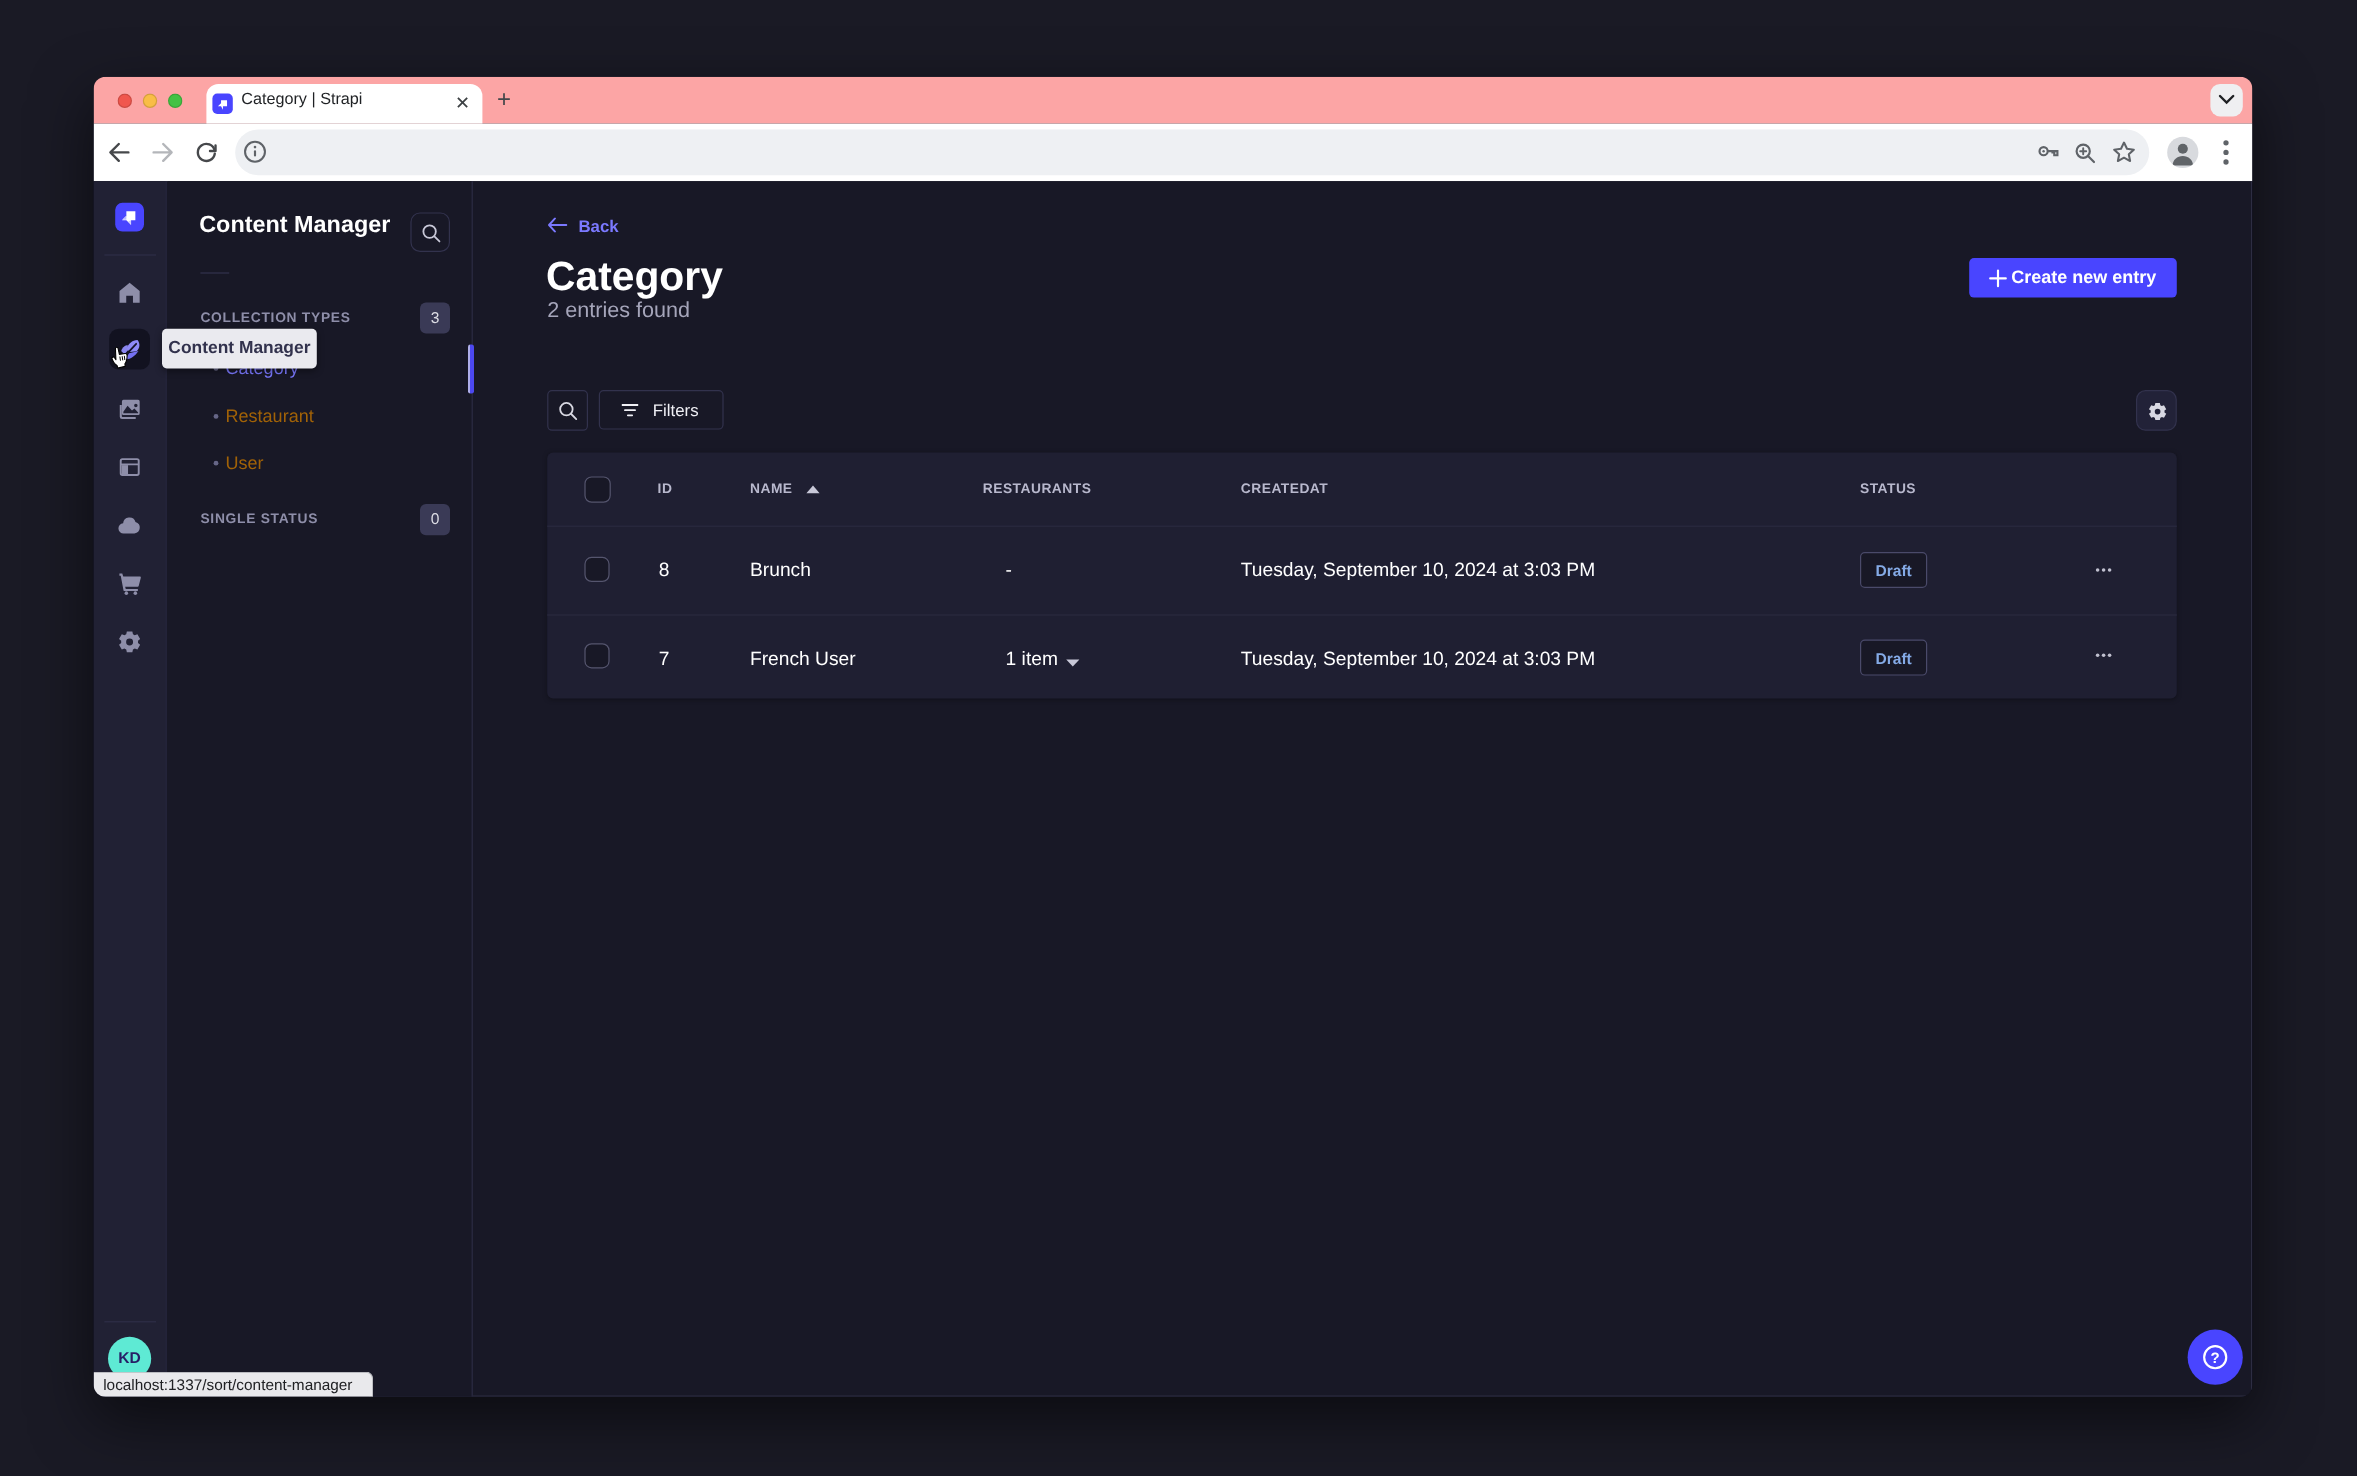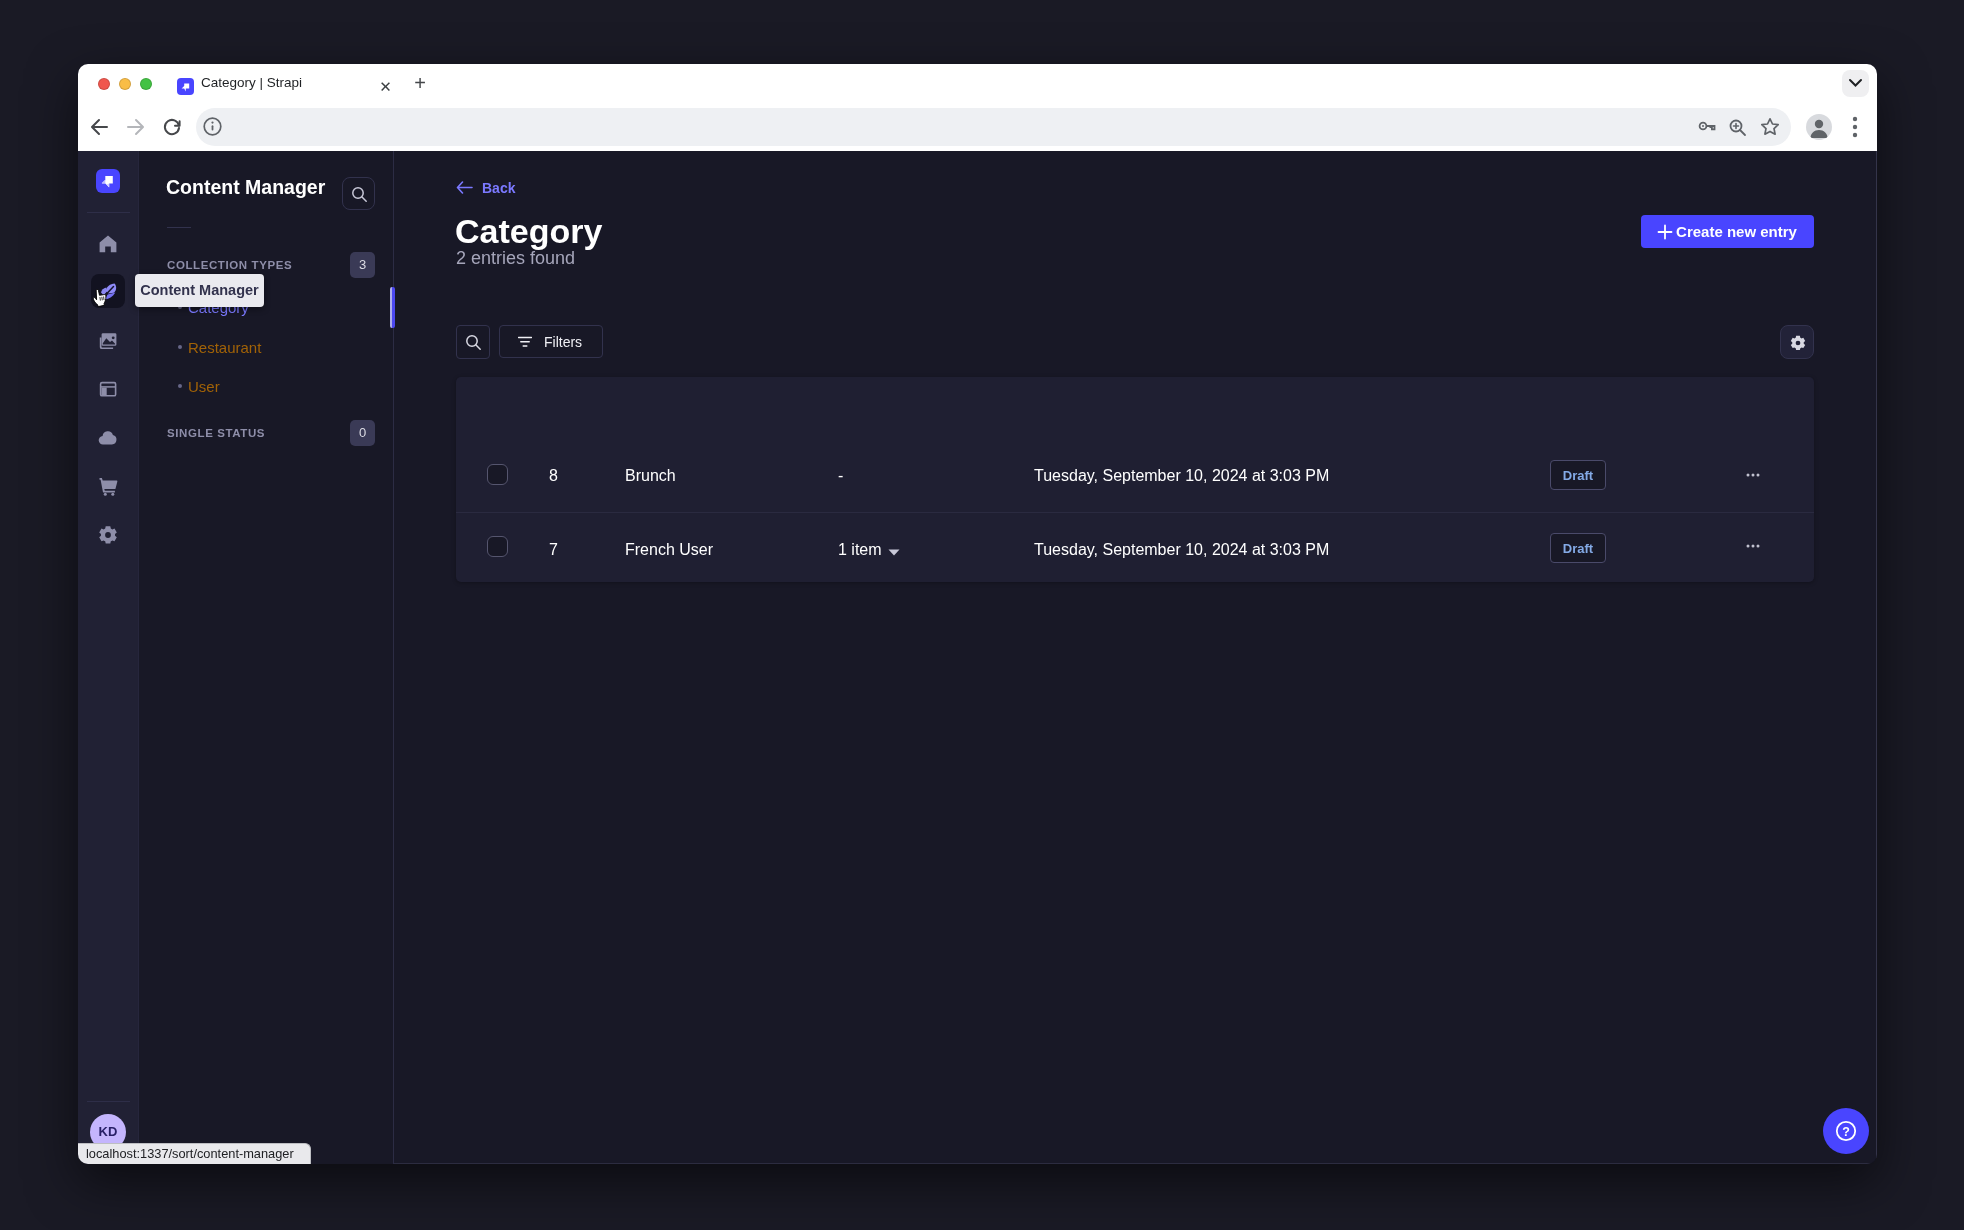--- a/index.html
+++ b/index.html
@@ -1,20 +1,20 @@
 <!DOCTYPE html>
 <html><head>
 <meta charset="utf-8">
 <style>
   * { margin:0; padding:0; box-sizing:border-box; }
   html,body { width:1964px; height:1230px; overflow:hidden; }
   body { background:#1a1a25; font-family:"Liberation Sans", sans-serif; position:relative; }
   .window { position:absolute; left:78px; top:64px; width:1799px; height:1100px; border-radius:10px; overflow:hidden; box-shadow:0 18px 50px rgba(0,0,0,0.55); background:#181826; }
   
-  .tabstrip { position:absolute; left:0; top:0; width:100%; height:39px; background:#ffffff;padding-left:12px; }
+  .tabstrip { position:absolute; left:0; top:0; width:100%; height:39px; background:#fca5a5;padding-left:12px; }
   .tl { position:absolute; top:14px; width:12px; height:12px; border-radius:50%; }
   .tl.r { left:20px; background:#f0574e; border:0.5px solid rgba(0,0,0,0.15);}
   .tl.y { left:41px; background:#f9bd46; border:0.5px solid rgba(0,0,0,0.15);}
   .tl.g { left:62px; background:#43c244; border:0.5px solid rgba(0,0,0,0.15);}
   .tab { position:absolute; left:94px; top:6px; width:230px; height:33px; background:#ffffff; border-radius:10px 10px 0 0; }
   .tab .fav { position:absolute; left:5px; top:8px; width:17px; height:17px; border-radius:4px; background:#4945ff; }
   .tab .fav svg { position:absolute; left:2.5px; top:2.5px; }
   .tab .title { position:absolute; left:29px; top:5px; font-size:13.5px; color:#1f2124; white-space:nowrap; }
   .tab .close { position:absolute; left:206px; top:9px; width:15px; height:15px; color:#3c4043; font-size:15px; line-height:15px; text-align:center; }
   .newtab { position:absolute; left:329px; top:7px; width:26px; height:26px; color:#44474a; font-size:20px; font-weight:400; line-height:25px; text-align:center; }
@@ -26,21 +26,21 @@
   .omnibox .info { position:absolute; left:6px; top:8px; }
   .omnibox .url { position:absolute; left:37px; top:11px; font-size:15px; color:#1e2023; letter-spacing:0.1px; white-space:nowrap; }
   
   .app { position:absolute; left:0; top:87px; width:1799px; height:1013px; background:#181826; box-shadow: inset -1px 0 0 #34344a, inset 0 -1px 0 #2c2c40; }
   .rail { position:absolute; left:0; top:0; width:61px; height:100%; background:#212134; border-right:1px solid #26263c; }
   .rail .logo { position:absolute; left:18px; top:18px; width:24px; height:24px; border-radius:6px; background:#4945ff; }
   .rail .hr1 { position:absolute; left:9px; top:61px; width:43px; height:1px; background:#2e2e48; }
   .rail .hr2 { position:absolute; left:9px; top:950px; width:43px; height:1px; background:#2e2e48; }
   .railico { position:absolute; left:19px; width:22px; height:22px; }
   .activebg { position:absolute; left:13px; top:123px; width:34px; height:34px; border-radius:8px; background:#121220; }
-  .avatar { position:absolute; left:12px; top:963px; width:36px; height:36px; border-radius:50%; background:#c4b5fd; color:#271f66; font-size:13px; font-weight:bold; text-align:center; line-height:36px; }
+  .avatar { position:absolute; left:12px; top:963px; width:36px; height:36px; border-radius:50%; background:#5eead4; color:#271f66; font-size:13px; font-weight:bold; text-align:center; line-height:36px; }
   .subnav { position:absolute; left:62px; top:0; width:254px; height:100%; background:#181826; border-right:1px solid #2c2c44; }
   .subnav h1 { position:absolute; left:26px; top:25px; font-size:19.5px; font-weight:bold; color:#ffffff; }
   .sn-search { position:absolute; left:202px; top:26px; width:33px; height:33px; border:1px solid #32324d; border-radius:8px; }
   .sn-search svg { position:absolute; left:8px; top:8px; }
   .sn-hr { position:absolute; left:27px; top:76px; width:24px; height:1px; background:#32324d; }
   .sn-label { position:absolute; left:27px; font-size:11.5px; font-weight:bold; letter-spacing:0.6px; color:#8e8ea9; }
   .sn-badge { position:absolute; left:210px; width:25px; height:26px; background:#3a3a56; border-radius:5px; color:#dcdce4; font-size:13px; text-align:center; line-height:26px; }
   .sn-item { position:absolute; left:48px; font-size:15px; color:#a16207; }
   .sn-item .dot { position:absolute; left:-10px; top:6px; width:4px; height:4px; border-radius:50%; background:#666687; }
   .sn-item.active { color:#7b79ff; }
@@ -222,20 +222,31 @@
             <path d="M0.5 1.5h13M2.8 5.8h8.4M5.2 10.1h3.6" stroke="#f0f0f5" stroke-width="1.5" stroke-linecap="round"></path>
           </svg>
           <span>Filters</span>
         </div>
       <div class="btn-sq gearbtn">
           <svg width="18" height="18" viewBox="0 0 22 22">
             <path d="M13.3 2.2l.5 2.3a7 7 0 0 1 1.5.9l2.2-.8 2.3 3.9-1.8 1.5a7 7 0 0 1 0 1.8l1.8 1.5-2.3 3.9-2.2-.8a7 7 0 0 1-1.5.9l-.5 2.3H8.7l-.5-2.3a7 7 0 0 1-1.5-.9l-2.2.8-2.3-3.9 1.8-1.5a7 7 0 0 1 0-1.8L2.2 8.5l2.3-3.9 2.2.8a7 7 0 0 1 1.5-.9l.5-2.3zM11 8.1a2.9 2.9 0 1 0 0 5.8 2.9 2.9 0 0 0 0-5.8z" fill="#d8d8e2" fill-rule="evenodd"></path>
           </svg>
         </div>
       <div class="card">
+        <div class="thead">
+          <div class="cb" style="top:20px"></div>
+          <div class="th" style="left:92px">ID</div>
+          <div class="th" style="left:169px">NAME</div>
+          <svg style="position:absolute;left:215px;top:27px" width="13" height="8" viewBox="0 0 13 8">
+              <path d="M6.5 0.5L12 7H1z" fill="#c8c8d8"></path>
+            </svg>
+          <div class="th" style="left:363px">RESTAURANTS</div>
+          <div class="th" style="left:578px">CREATEDAT</div>
+          <div class="th" style="left:1094px">STATUS</div>
+        </div>
         <div class="trow1">
           <div class="cb" style="top:25px;width:21px;height:21px"></div>
           <div class="td" style="left:93px;top:28px">8</div>
           <div class="td" style="left:169px;top:28px">Brunch</div>
           <div class="td" style="left:382px;top:28px">-</div>
           <div class="td" style="left:578px;top:28px">Tuesday, September 10, 2024 at 3:03 PM</div>
           <div class="badge-draft" style="top:21px">Draft</div>
           <svg class="dots" style="left:1290px;top:33px" width="14" height="6" viewBox="0 0 14 6">
               <circle cx="2" cy="3" r="1.5" fill="#c0c0cf"></circle>
               <circle cx="7" cy="3" r="1.5" fill="#c0c0cf"></circle>

